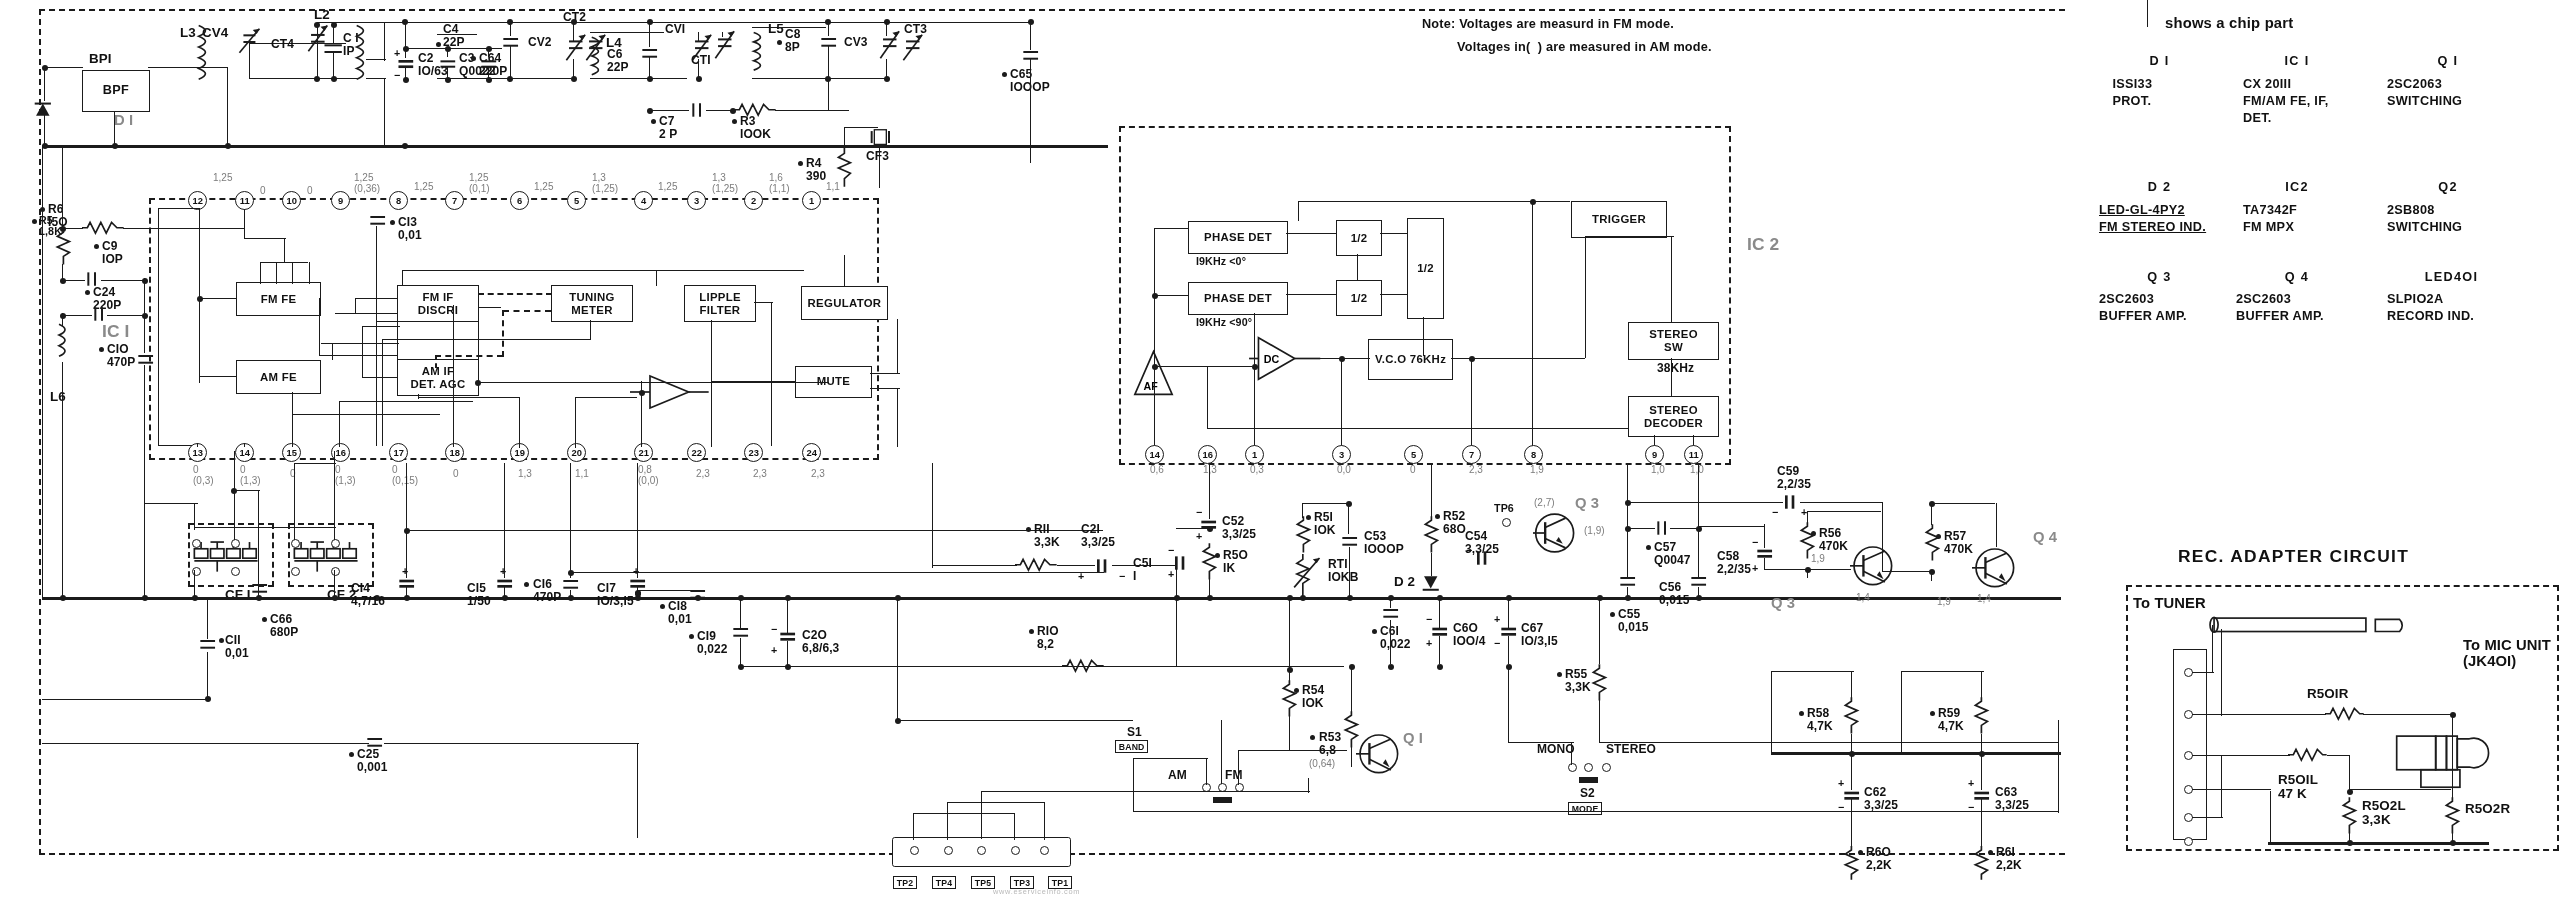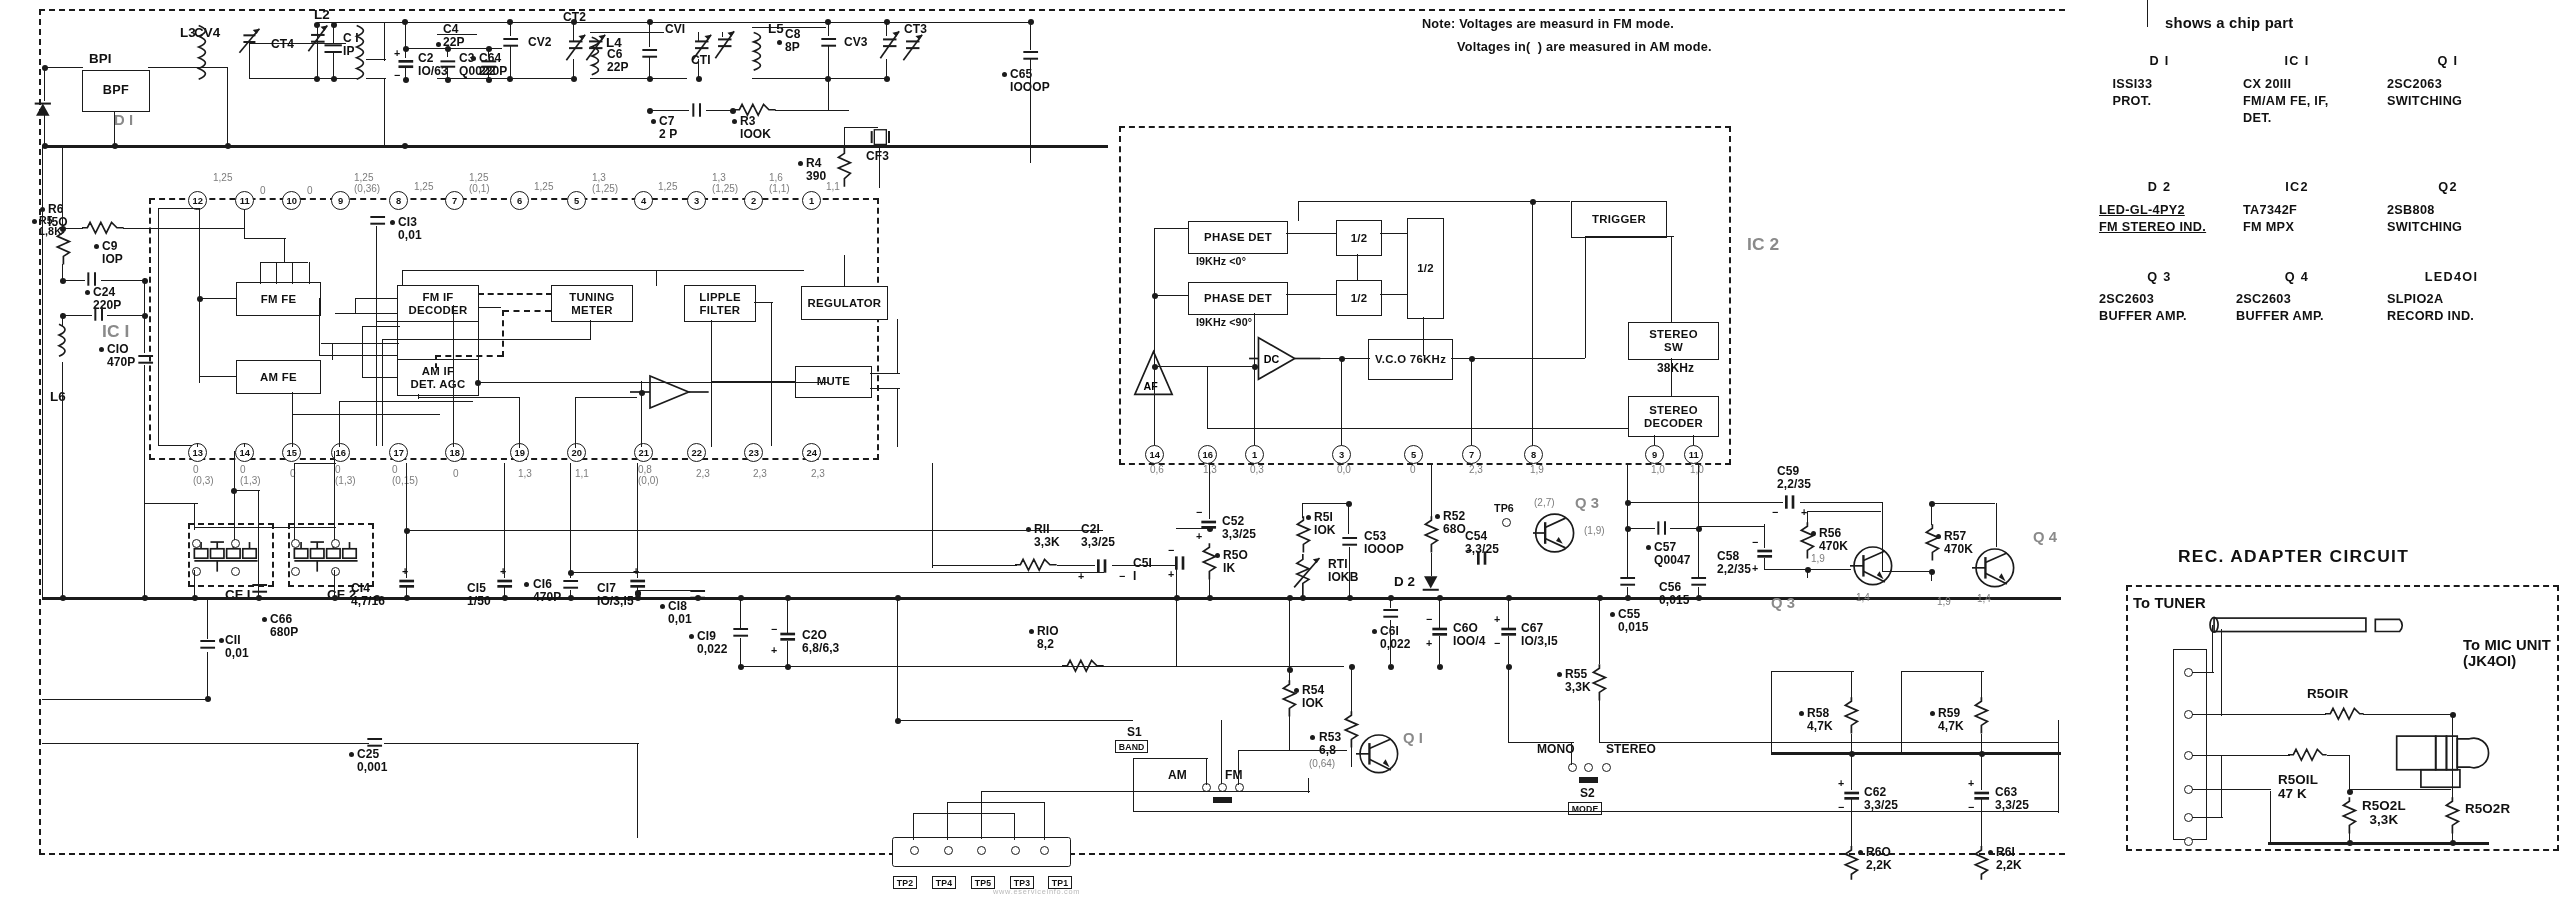--- a/index.html
+++ b/index.html
@@ -89,21 +89,21 @@
     <line x1="4" y1="14" x2="28" y2="14" stroke="#1b1b1b" stroke-width="3"></line>
   </svg>
   <div class="wire v" style="left:44px;top:67px;height:34px;"></div>
   <div class="wire v" style="left:44px;top:115px;height:31px;"></div>
   <div class="wire h" style="left:44px;top:67px;width:39px;"></div>
   <div class="wire h" style="left:148px;top:67px;width:80px;"></div>
   <div class="wire v" style="left:227px;top:67px;height:79px;"></div>
   <div class="wire v" style="left:114px;top:111px;height:36px;"></div>
   <div class="dot" style="left:42px;top:65px;"></div>
 
-  <div class="lbl s13" style="left:194px;top:25.5px;">CV4</div>
+  <div class="lbl s13" style="left:202px;top:25.5px;">CV4</div>
   <svg style="left:238px;top:25.5px;" width="25.5" height="40" viewBox="0 0 38 60">
     <line x1="8" y1="14" x2="26" y2="14" stroke="#1b1b1b" stroke-width="3"></line>
     <line x1="8" y1="24" x2="26" y2="24" stroke="#1b1b1b" stroke-width="3"></line>
     <line x1="2" y1="40" x2="32" y2="4" stroke="#1b1b1b" stroke-width="2.5"></line>
     <polygon points="32,4 22,6 28,12" fill="#1b1b1b"></polygon>
   </svg>
   <div class="wire v" style="left:249px;top:40px;height:39px;"></div>
   <div class="wire h" style="left:249px;top:78px;width:97px;"></div>
   <div class="wire h" style="left:249px;top:43px;width:97px;"></div>
 
@@ -399,21 +399,21 @@
   <div class="pin" style="left:802px;top:443px;">24</div>
   <div class="volt" style="left:811px;top:469px;">2,3</div>
 
   <div class="box" style="left:236px;top:282px;width:83px;height:32px;">
       <span>FM FE</span>
     </div>
   <div class="box" style="left:236px;top:360px;width:83px;height:32px;">
       <span>AM FE</span>
     </div>
   <div class="box" style="left:397px;top:285px;width:80px;height:35px;white-space:pre;"><span>FM IF
-DECODER</span></div>
+DISCRI</span></div>
   <div class="box" style="left:397px;top:359px;width:80px;height:35px;white-space:pre;"><span>AM IF
 DET. AGC</span></div>
   <div class="box" style="left:551px;top:285px;width:80px;height:35px;white-space:pre;"><span>TUNING
 METER</span></div>
   <div class="box" style="left:684px;top:285px;width:70px;height:35px;white-space:pre;"><span>LIPPLE
 FILTER</span></div>
   <div class="box" style="left:801px;top:286px;width:85px;height:32px;">
       <span>REGULATOR</span>
     </div>
   <div class="box" style="left:795px;top:366px;width:75px;height:29.5px;">
@@ -1339,21 +1339,21 @@
     <polyline points="0,10 8,10 12,2 20,18 28,2 36,18 44,2 52,10 58,10" stroke="#1b1b1b" stroke-width="2.5" fill="none"></polyline>
   </svg>
   <div class="wire h" style="left:2192px;top:755px;width:98px;"></div>
   <div class="wire h" style="left:2327px;top:755px;width:23px;"></div>
   <div class="wire v" style="left:2349px;top:755px;height:36px;"></div>
   <div class="dot" style="left:2347px;top:789px;"></div>
 
   <svg style="left:2342px;top:797px;" width="14.8" height="38" viewBox="0 0 22 56">
     <polyline points="11,0 11,6 2,12 20,20 2,28 20,36 11,42 11,54" stroke="#1b1b1b" stroke-width="2.5" fill="none"></polyline>
   </svg>
-  <div class="lbl s13" style="left:2362px;top:799px;white-space:pre;text-align:center;">R5O2L
+  <div class="lbl s13" style="left:2362px;top:799px;white-space:pre;">R5O2L
 3,3K</div>
   <div class="wire v" style="left:2349px;top:832px;height:12px;"></div>
 
   <svg style="left:2445px;top:797px;" width="14.8" height="38" viewBox="0 0 22 56">
     <polyline points="11,0 11,6 2,12 20,20 2,28 20,36 11,42 11,54" stroke="#1b1b1b" stroke-width="2.5" fill="none"></polyline>
   </svg>
   <div class="lbl s13" style="left:2465px;top:802px;">R5O2R</div>
   <div class="wire v" style="left:2452px;top:714px;height:85px;"></div>
   <div class="wire v" style="left:2452px;top:832px;height:12px;"></div>
 

